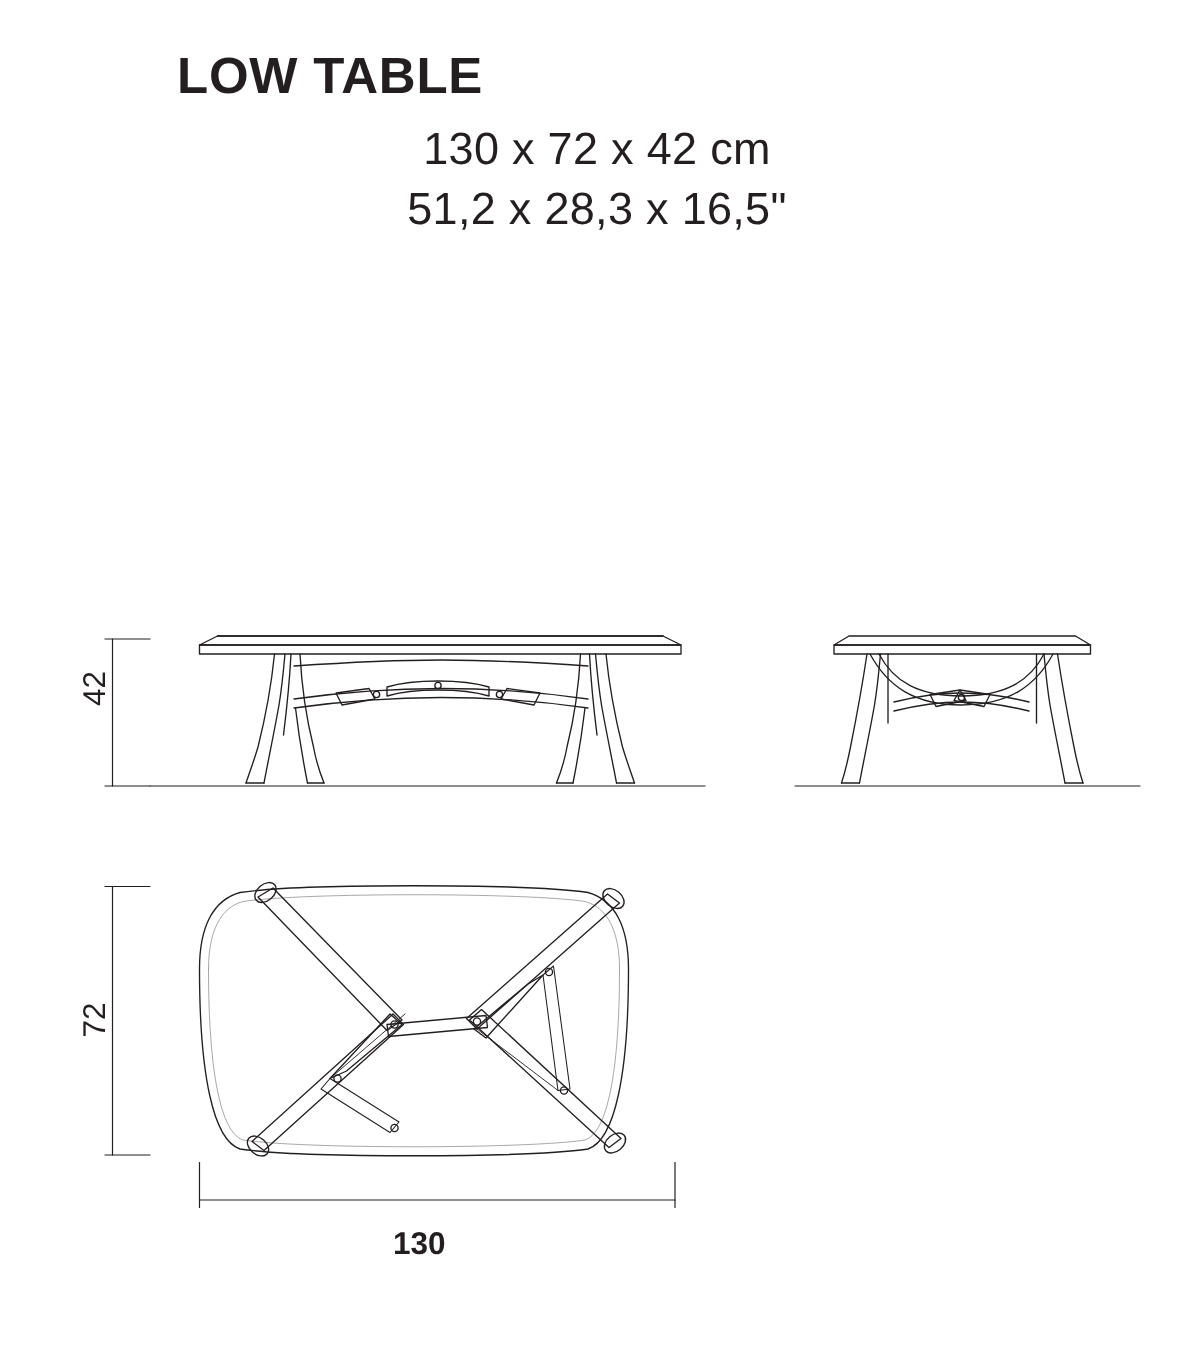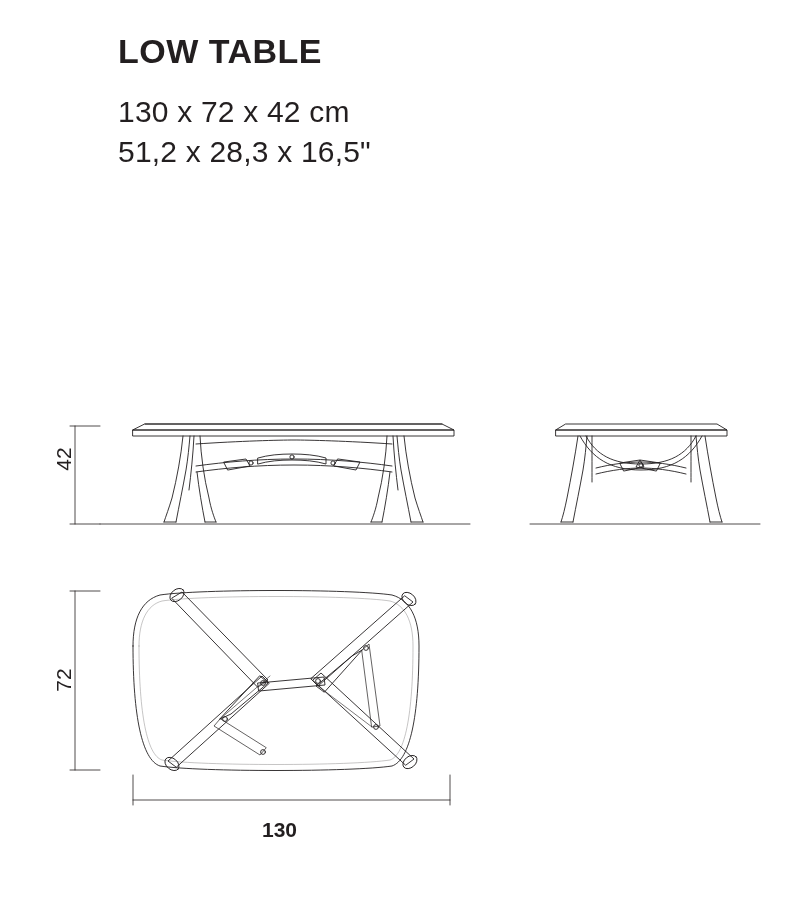--- a/index.html
+++ b/index.html
@@ -26,30 +26,31 @@
     position: absolute;
     left: 118px;
     top: 34px;
     width: 560px;
   }
   .product-title {
     font-size: 34px;
     font-weight: bold;
     letter-spacing: 0.5px;
     line-height: 1.05;
-    margin: 0 0 22px 0;
+    margin: 0 0 10px 0;
     color: #231f20;
   }
   .dim-line {
     font-size: 30px;
     font-weight: 300;
     line-height: 1.35;
     margin: 0;
     color: #231f20;
     letter-spacing: 0.2px;
+    text-align: center;
   }
   
   .drawing {
     position: absolute;
     left: 0;
     top: 0;
     width: 792px;
     height: 910px;
   }
   .label {

